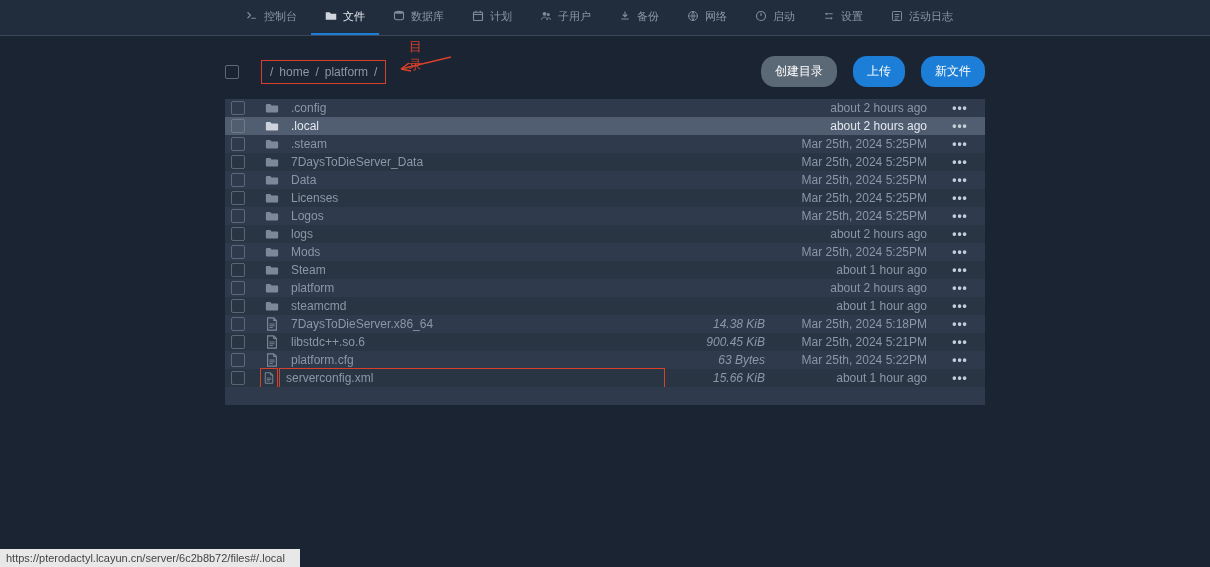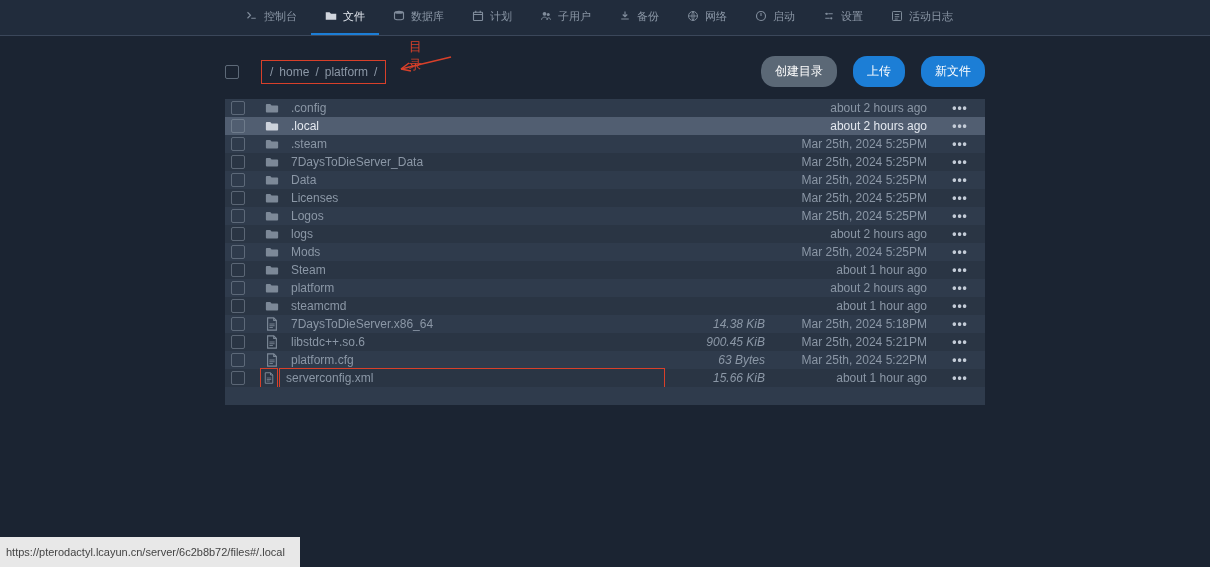--- a/index.html
+++ b/index.html
@@ -93,21 +93,21 @@
   .file-row .name{flex:1;color:inherit;}
   .file-row .name.boxed{border:1.5px solid var(--accent-red);padding:2px 6px;margin-left:-6px;}
   .file-row .size{width:100px;text-align:right;font-style:italic;}
   .file-row .date{width:170px;text-align:right;padding-right:8px;}
   .file-row .more{
     width:22px;text-align:center;cursor:pointer;color:var(--text);
     letter-spacing:1px;font-weight:bold;margin-left:14px;
   }
   
   .statusbar{
-    position:absolute;left:0;bottom:0;width:300px;height:30px;
+    position:absolute;left:0;bottom:0;width:300px;height:18px;
     background:#e8e8e8;color:#444;font-size:11px;
     display:flex;align-items:center;padding:0 6px;
   }
 </style>
 </head>
 <body>
 
 <div class="topbar">
   <div class="tabs" id="tab-strip">
       <div class="tab">

